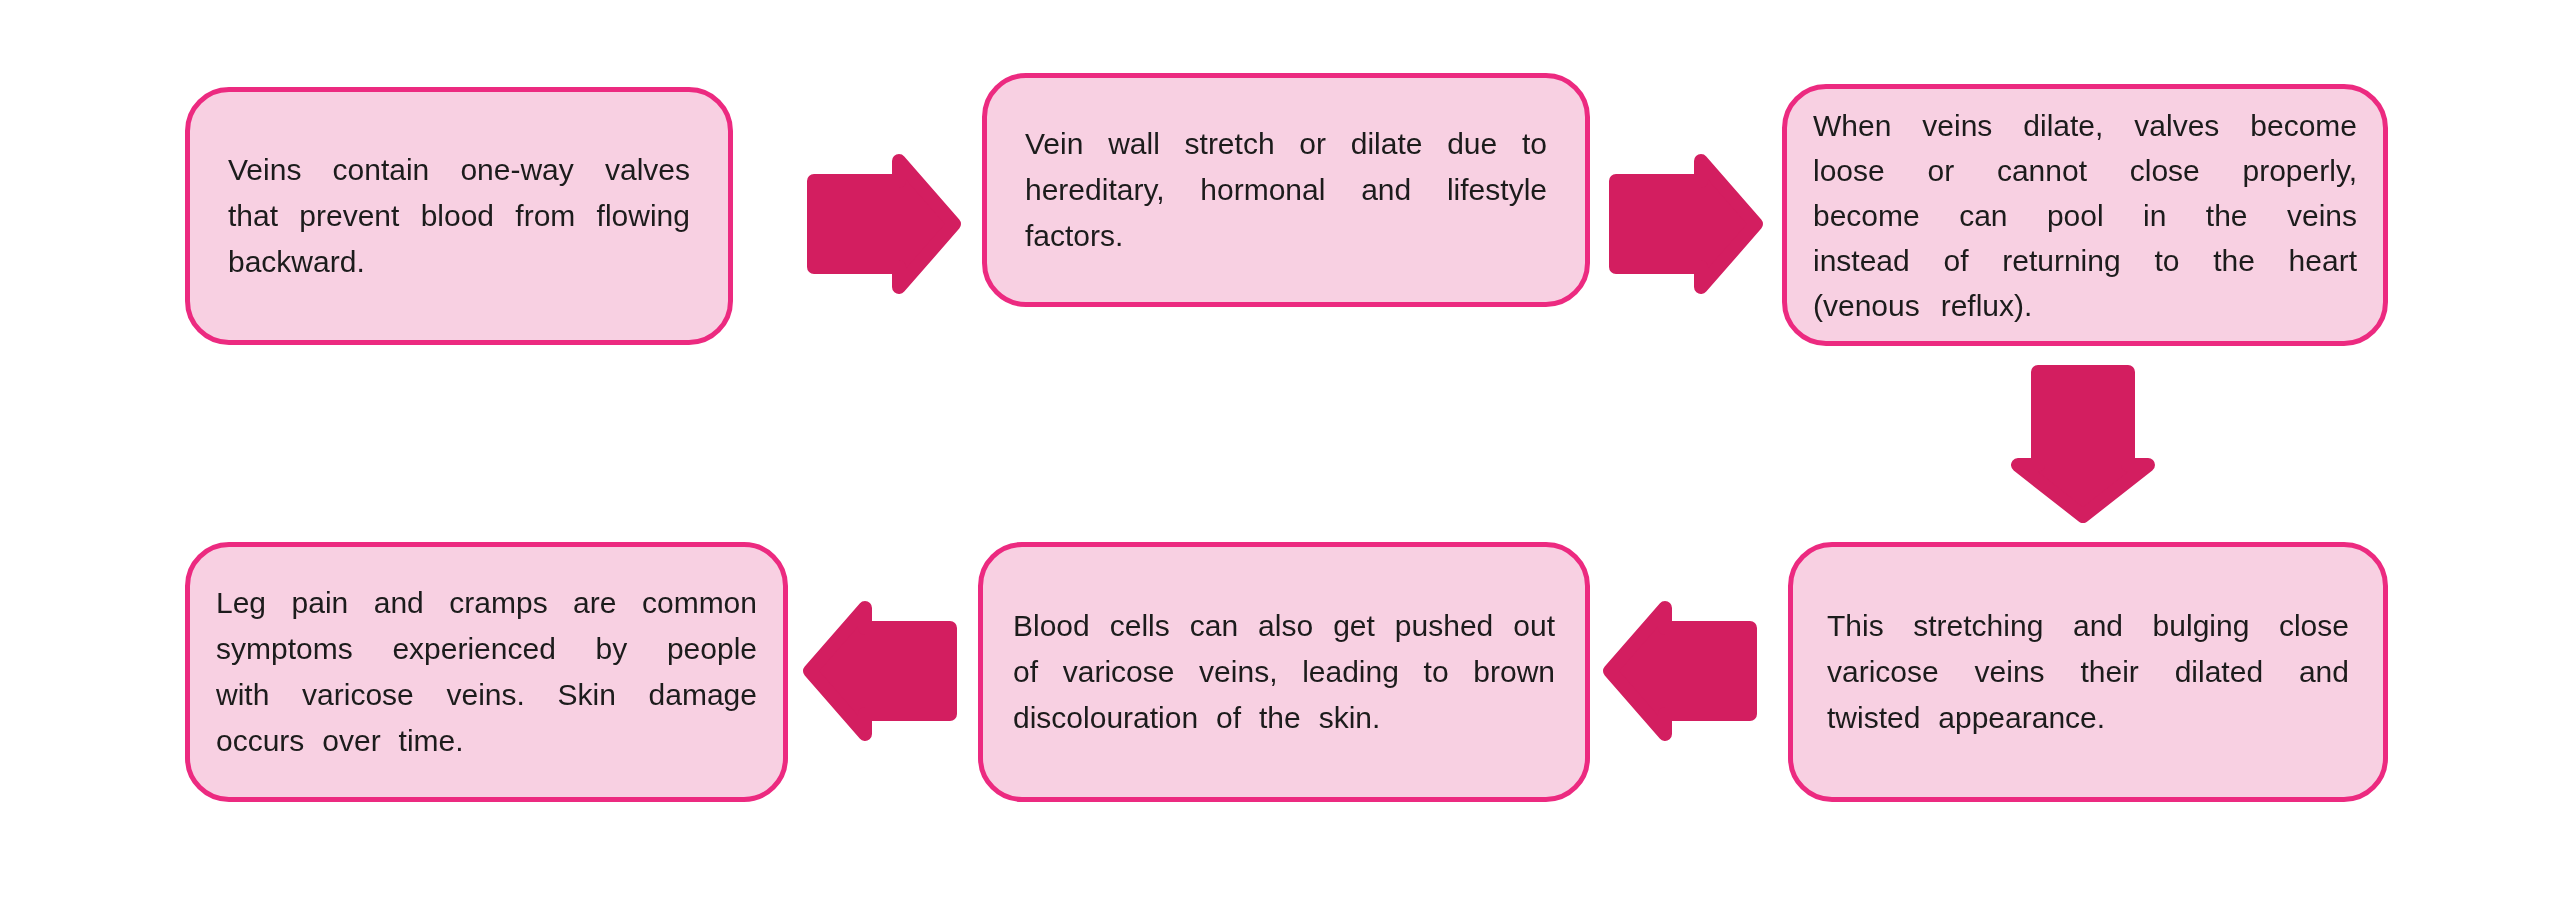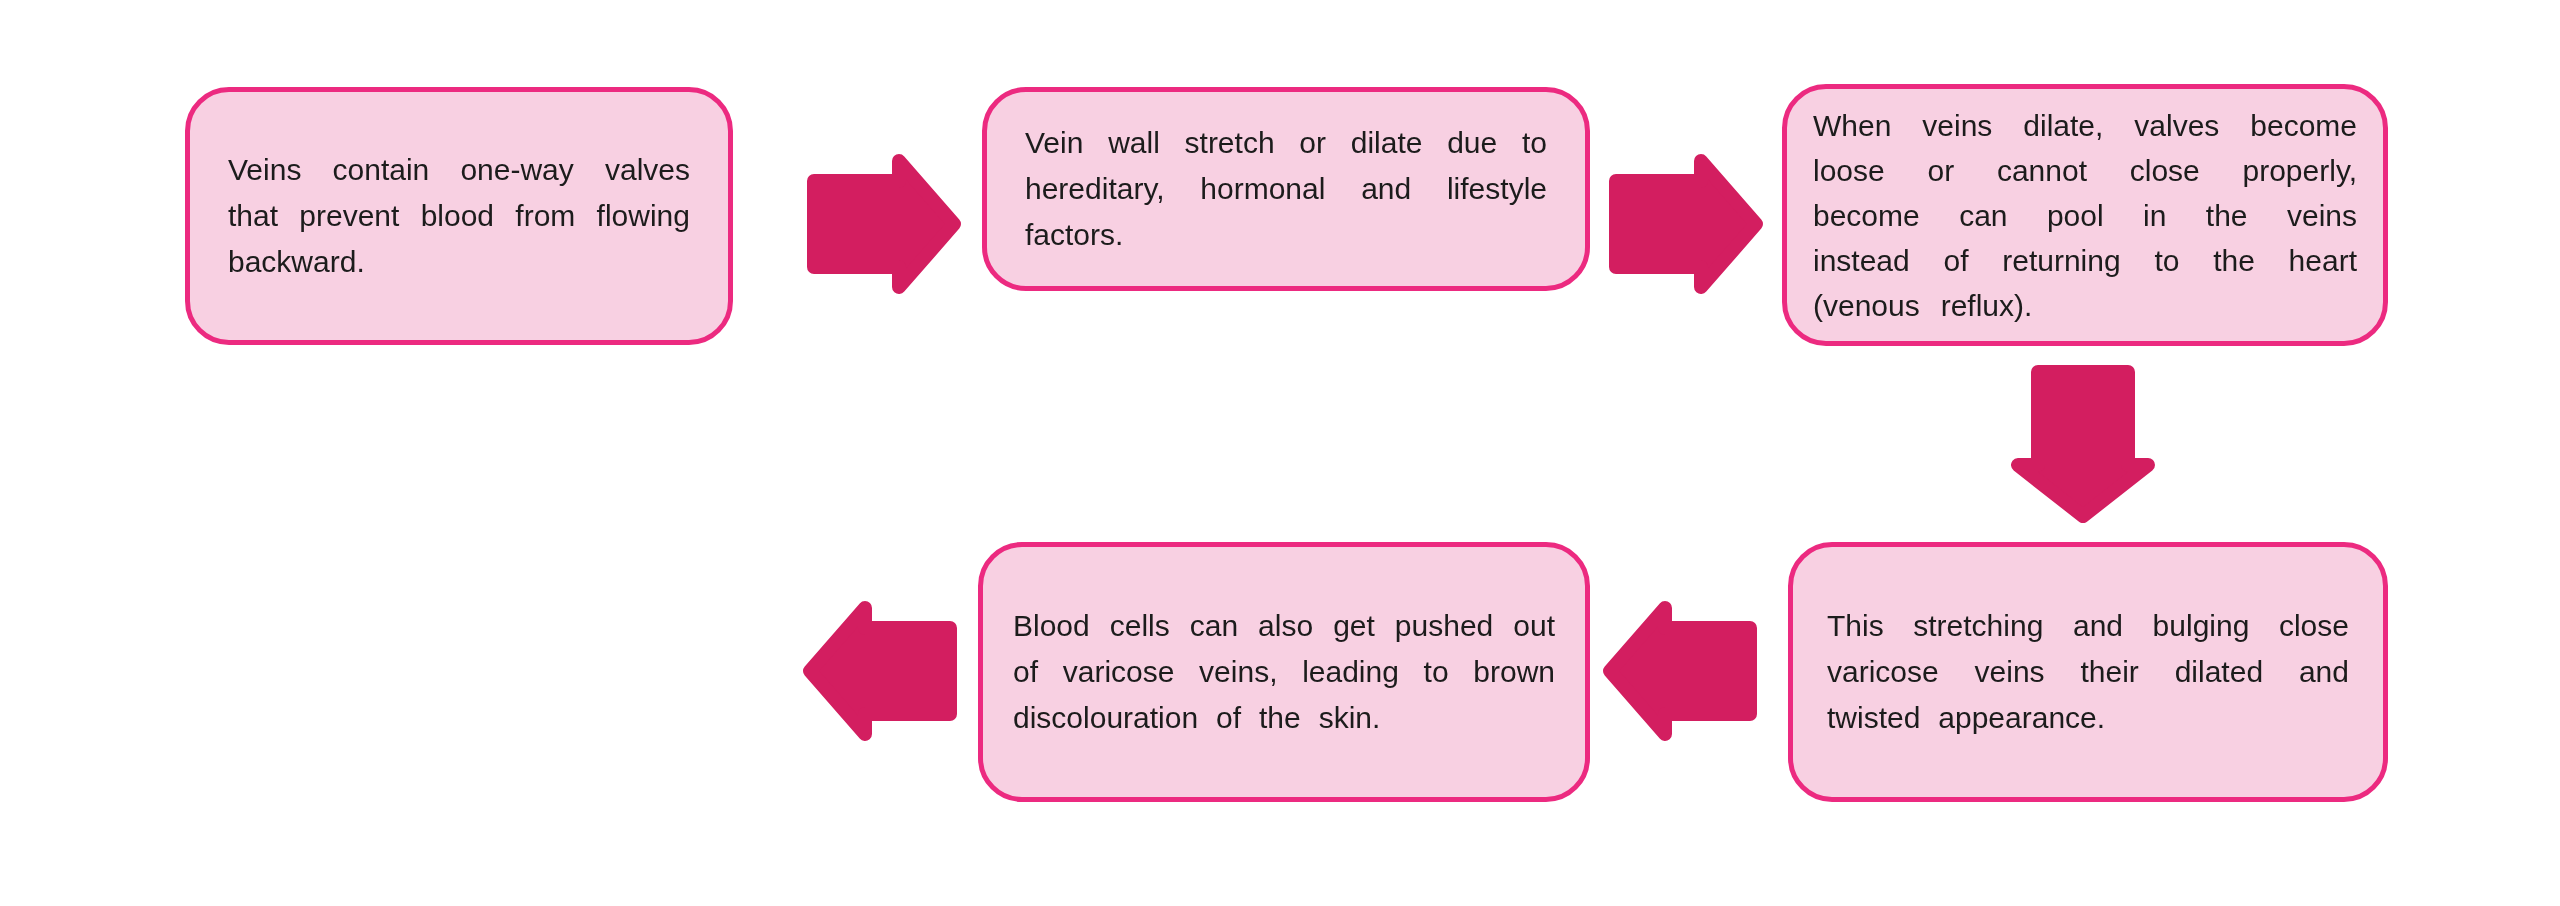--- a/index.html
+++ b/index.html
@@ -35,21 +35,21 @@
     width: 100%;
     color: var(--text);
     font-size: 30px;
     line-height: 46px;
     text-align: justify;
     word-spacing: 0.32em;
   }
 
   
   .pos-step-1 { left: 185px;  top: 87px;  width: 548px; height: 258px; }
-  .pos-step-2 { left: 982px;  top: 87px;  width: 608px; height: 204px; }
+  .pos-step-2 { left: 982px;  top: 73px;  width: 608px; height: 234px; }
   .pos-step-3 { left: 1782px; top: 84px;  width: 606px; height: 262px; padding: 0 26px; }
   .pos-step-3 p { line-height: 45px; word-spacing: 0.42em; }
 
   
   .pos-step-4 { left: 1788px; top: 542px; width: 600px; height: 260px; padding: 0 34px; }
   .pos-step-5 { left: 978px;  top: 542px; width: 612px; height: 260px; padding: 0 30px; }
   .pos-step-6 { left: 185px;  top: 542px; width: 603px; height: 260px; padding: 0 26px; }
 
   .arrow { position: absolute; }
   .arrow path {
@@ -104,14 +104,17 @@
   </svg>
 
   <div class="flow-box pos-step-5">
     <p>Blood cells can also get pushed out of varicose veins, leading to brown discolouration of the skin.</p>
   </div>
 
   <svg class="arrow flip pos-arrow-5" viewBox="0 0 156 146" xmlns="http://www.w3.org/2000/svg" aria-hidden="true">
     <path d="M 8 30 L 93 30 L 93 10 L 148 73 L 93 136 L 93 116 L 8 116 Z"></path>
   </svg>
 
+  <div class="flow-box pos-step-6">
+    <p>Leg pain and cramps are common symptoms experienced by people with varicose veins. Skin damage occurs over time.</p>
+  </div>
 
 </div>
 
 </body></html>

